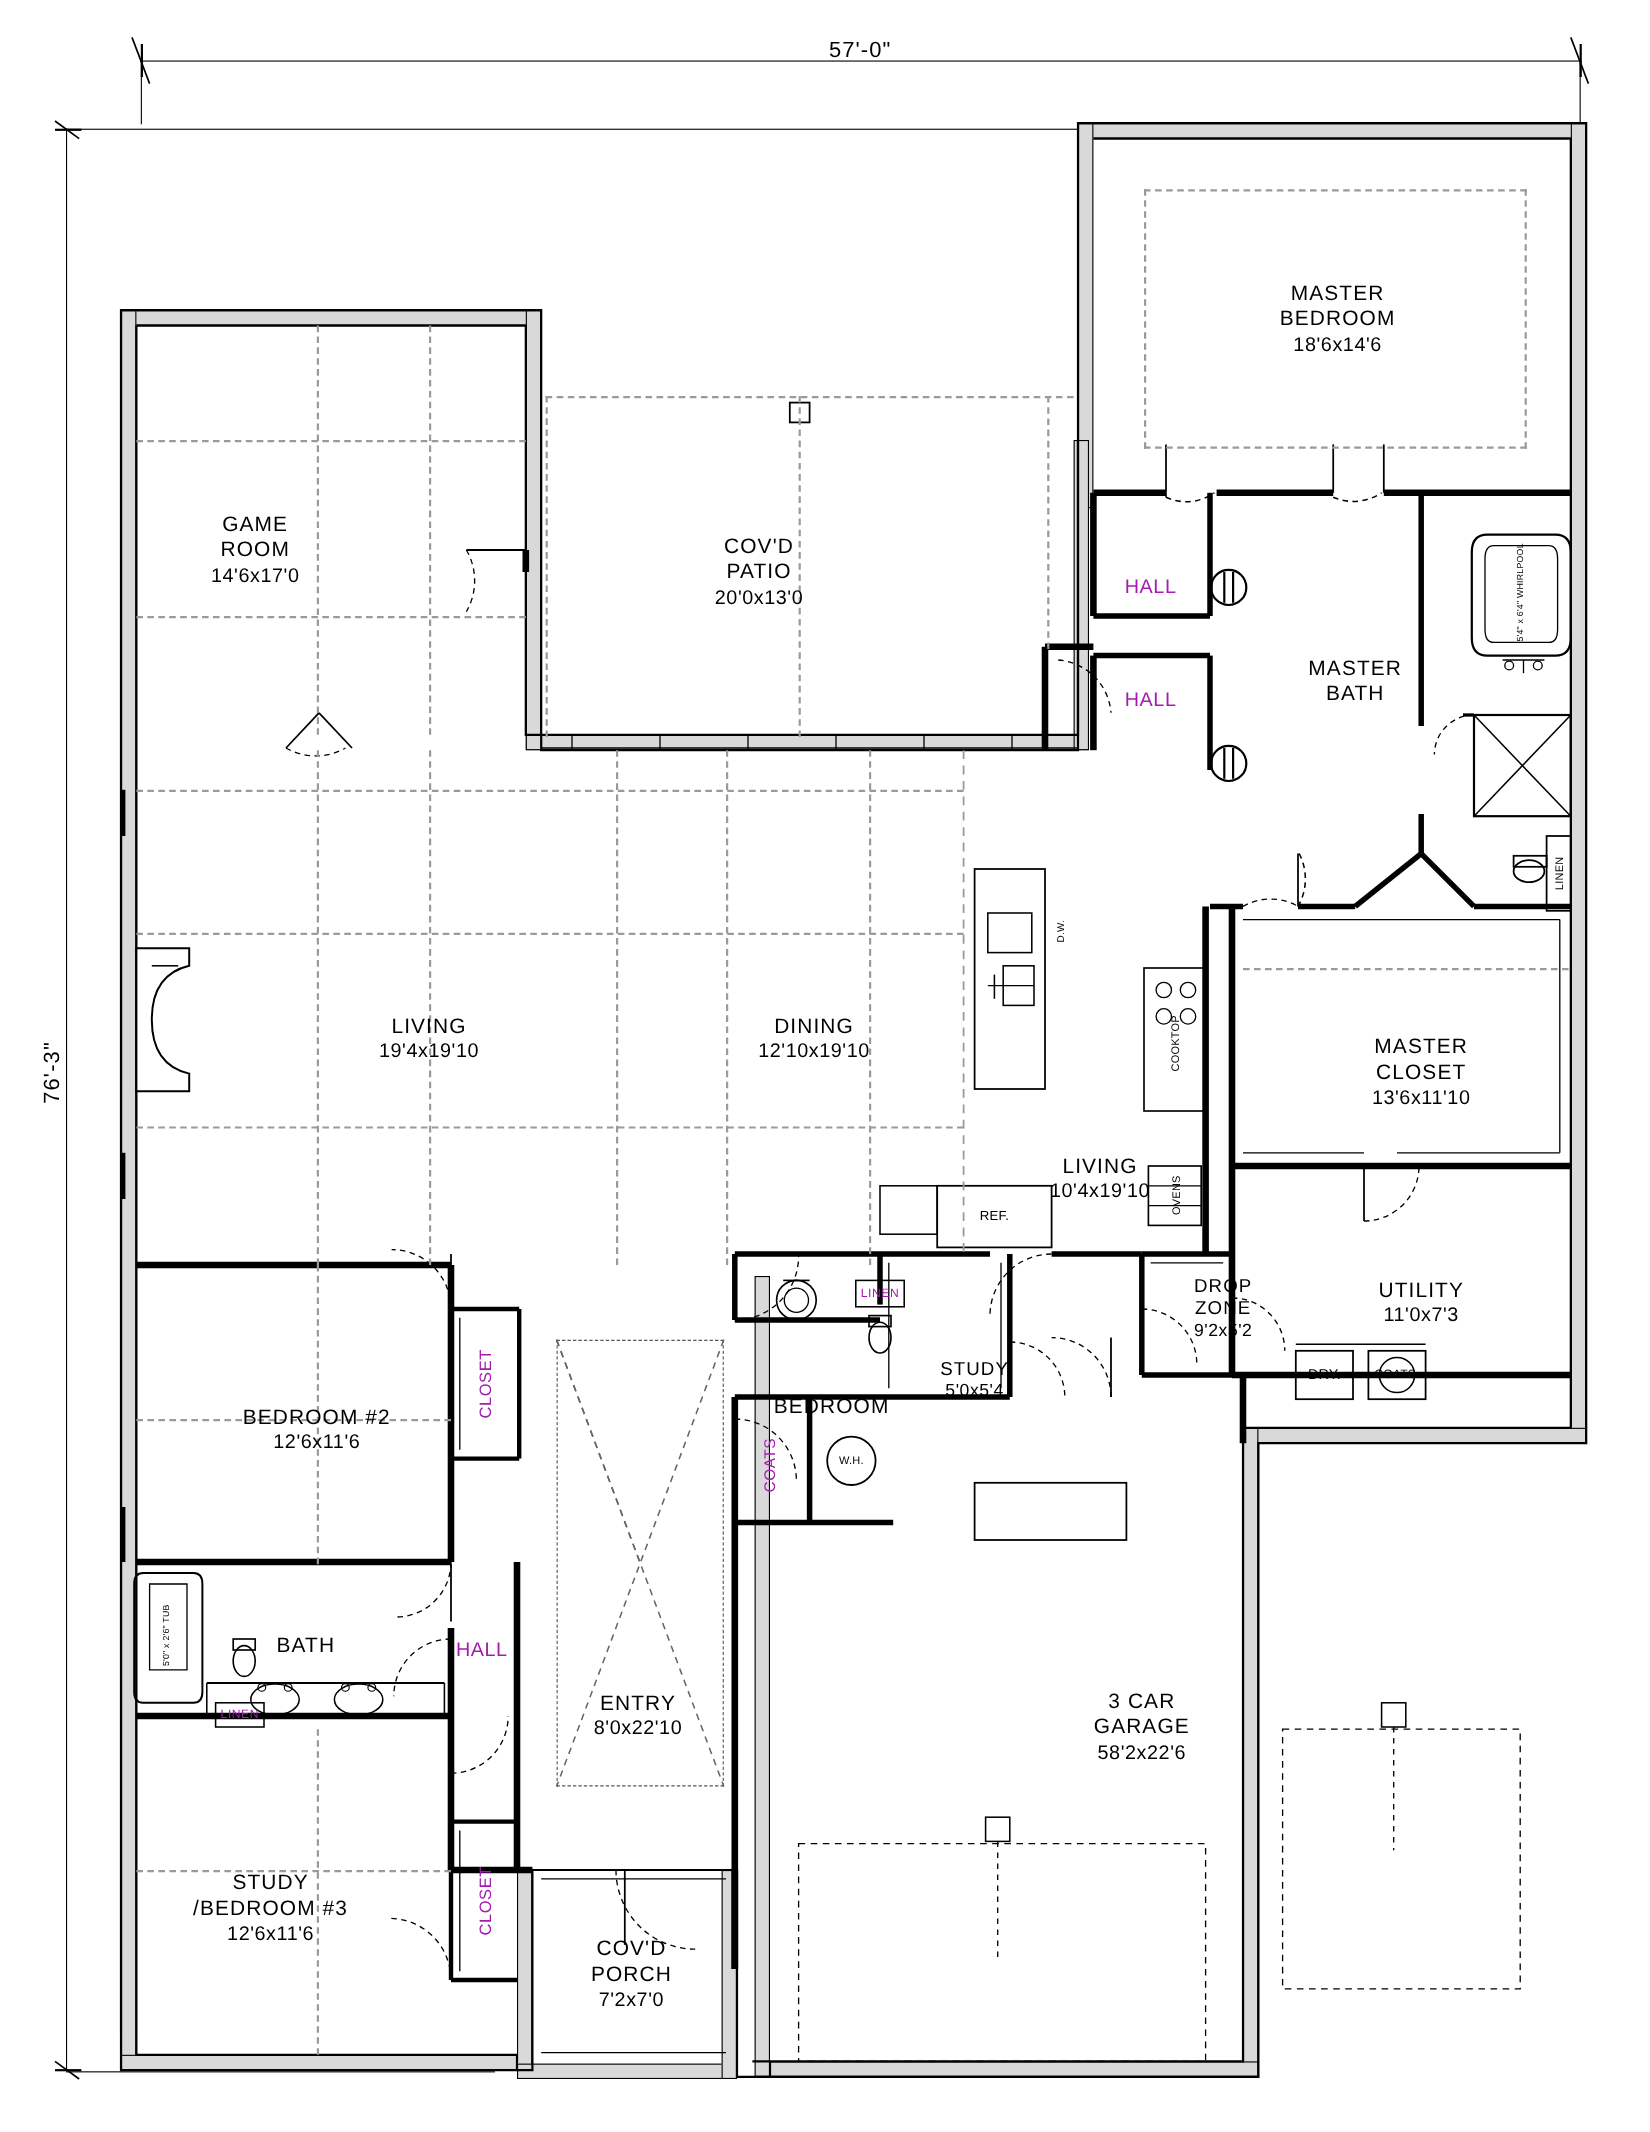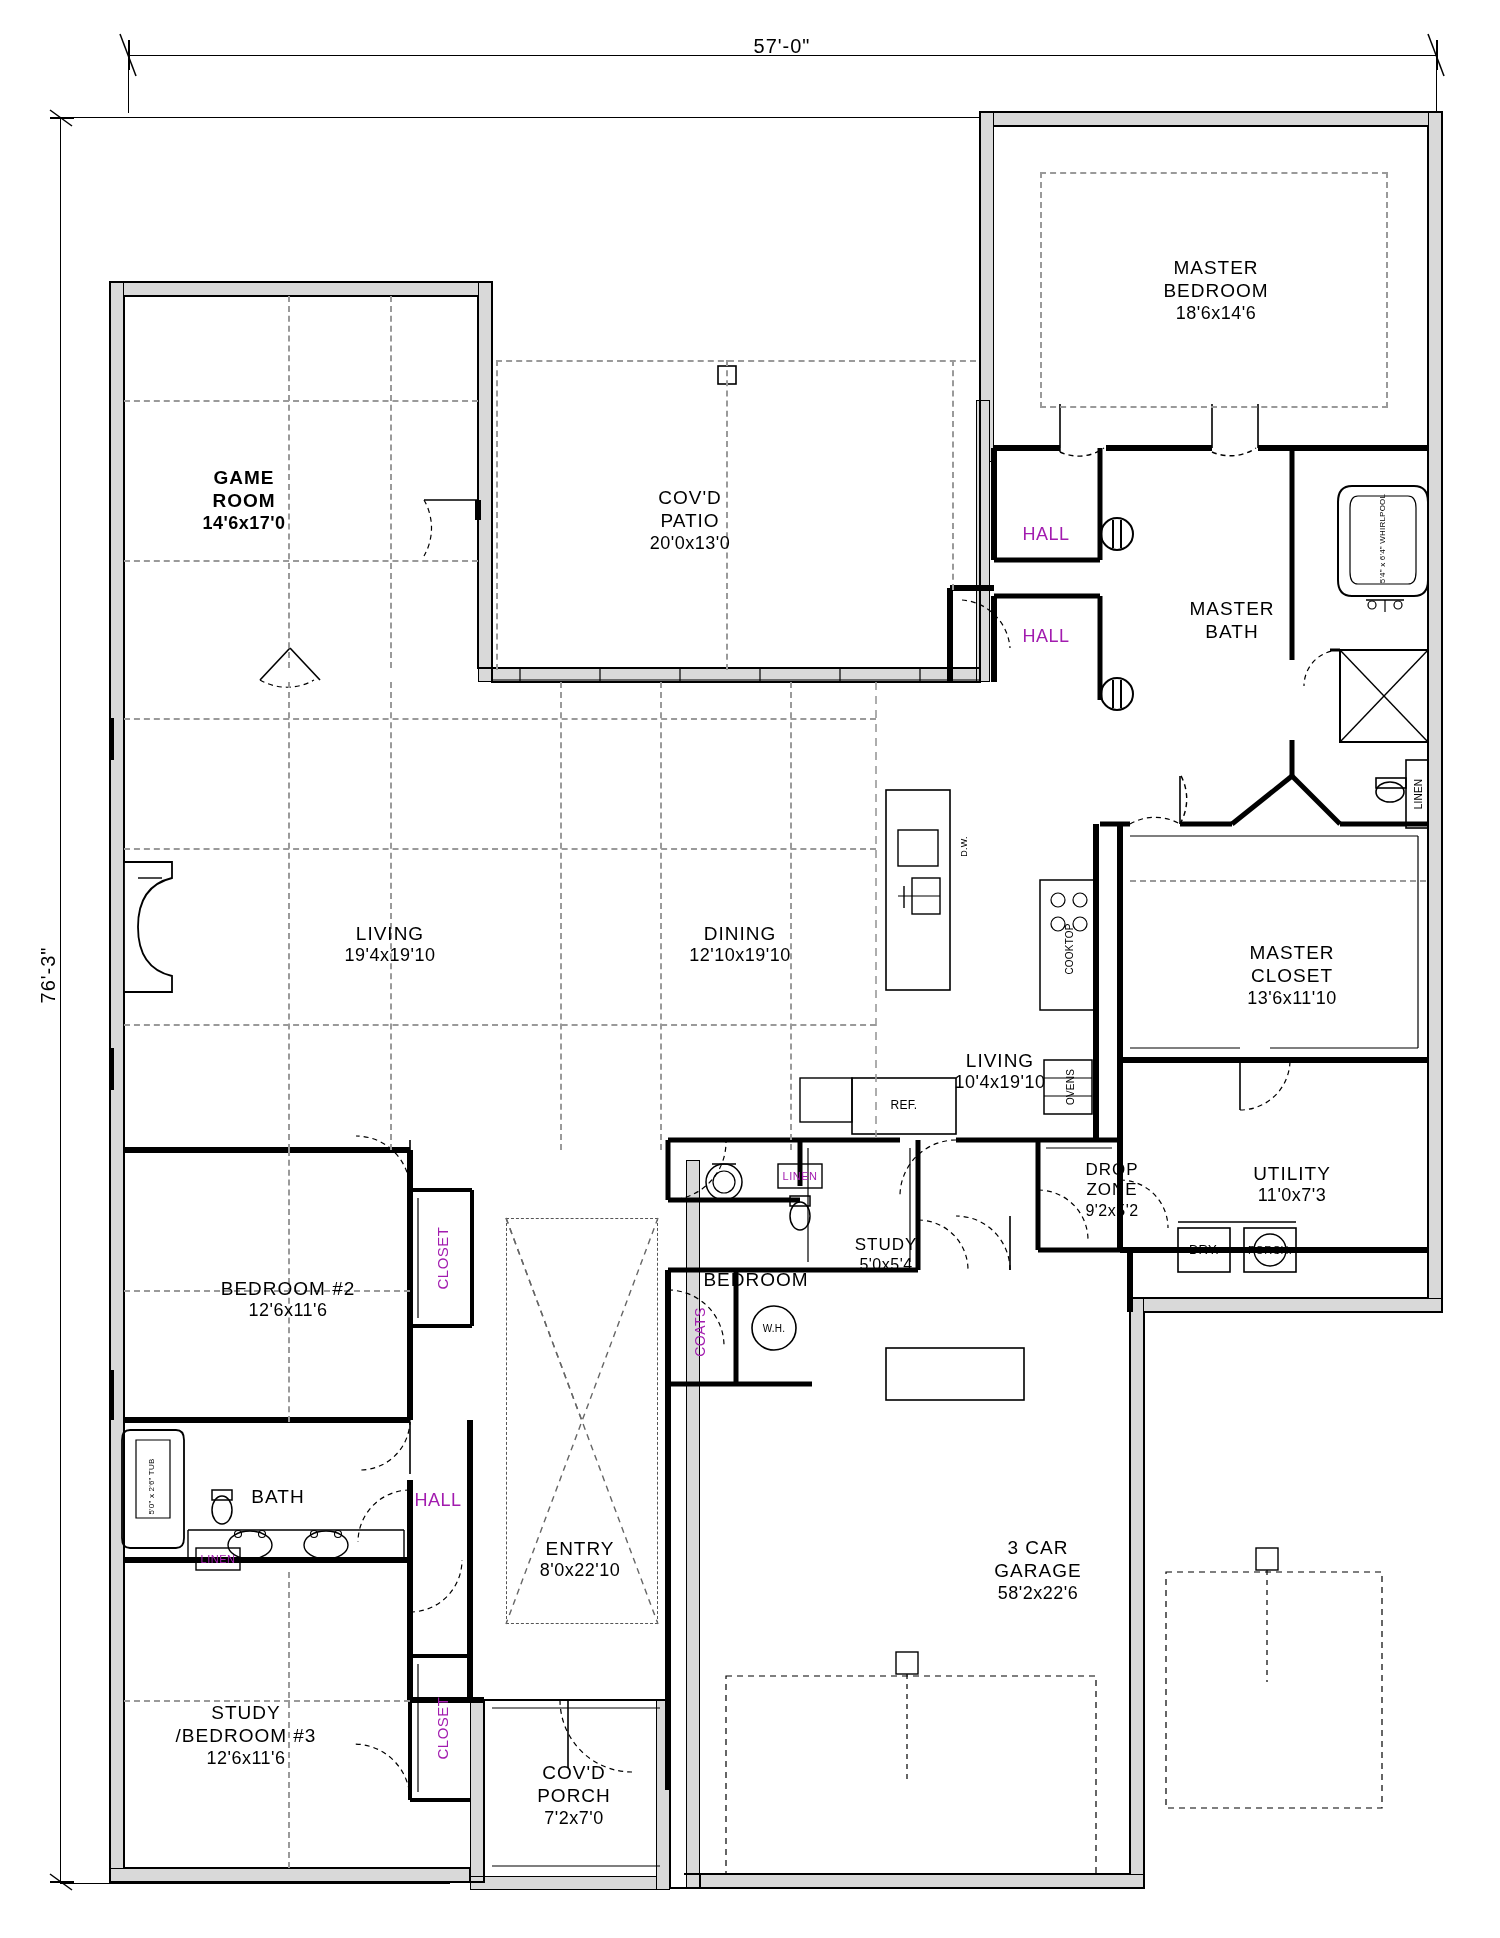--- a/index.html
+++ b/index.html
@@ -472,21 +472,21 @@
   </svg>
 
   <div class="dash-h" style="left:1130px; top:880px; width:296px;"></div>
 
   <div class="room-label" style="left:1216px; top:290px;">
     <span>MASTER
 BEDROOM</span>
     <span class="dim">18'6x14'6</span>
   </div>
 
-  <div class="room-label" style="left:244px; top:500px;font-weight:bold;">
+  <div class="room-label" style="left:232px; top:500px;">
     <span>GAME
 ROOM</span>
     <span class="dim">14'6x17'0</span>
   </div>
 
   <div class="room-label" style="left:690px; top:520px;">
     <span>COV'D
 PATIO</span>
     <span class="dim">20'0x13'0</span>
   </div>
@@ -584,21 +584,21 @@
   <div class="tiny-label" style="left:1383px; top:540px;">
     <span class="vert" style="display:inline-block; writing-mode:vertical-rl; transform:rotate(180deg); font-size:8px;">5'4" x 6'4"
 WHIRLPOOL</span>
   </div>
   <div class="tiny-label" style="left:152px; top:1488px;">
     <span style="display:inline-block; writing-mode:vertical-rl; transform:rotate(180deg); font-size:8px;">5'0" x 2'6"
 TUB</span>
   </div>
   <div class="tiny-label" style="left:904px; top:1106px; font-size:12px;">REF.</div>
   <div class="tiny-label" style="left:1204px; top:1250px; font-size:13px;">DRY.</div>
-  <div class="tiny-label" style="left:1270px; top:1250px; font-size:11px;">PORCH.</div>
+  <div class="tiny-label" style="left:1270px; top:1250px; font-size:11px;">COATS.</div>
   <div class="tiny-label" style="left:965px; top:848px; font-size:9px;">
     <span style="display:inline-block; writing-mode:vertical-rl; transform:rotate(180deg);">D.W.</span>
   </div>
   <div class="tiny-label" style="left:1069px; top:950px; font-size:10px;">
     <span style="display:inline-block; writing-mode:vertical-rl; transform:rotate(180deg);">COOKTOP</span>
   </div>
   <div class="tiny-label" style="left:1070px; top:1088px; font-size:10px;">
     <span style="display:inline-block; writing-mode:vertical-rl; transform:rotate(180deg);">OVENS</span>
   </div>
   <div class="tiny-label" style="left:774px; top:1328px; font-size:10px;">W.H.</div>

